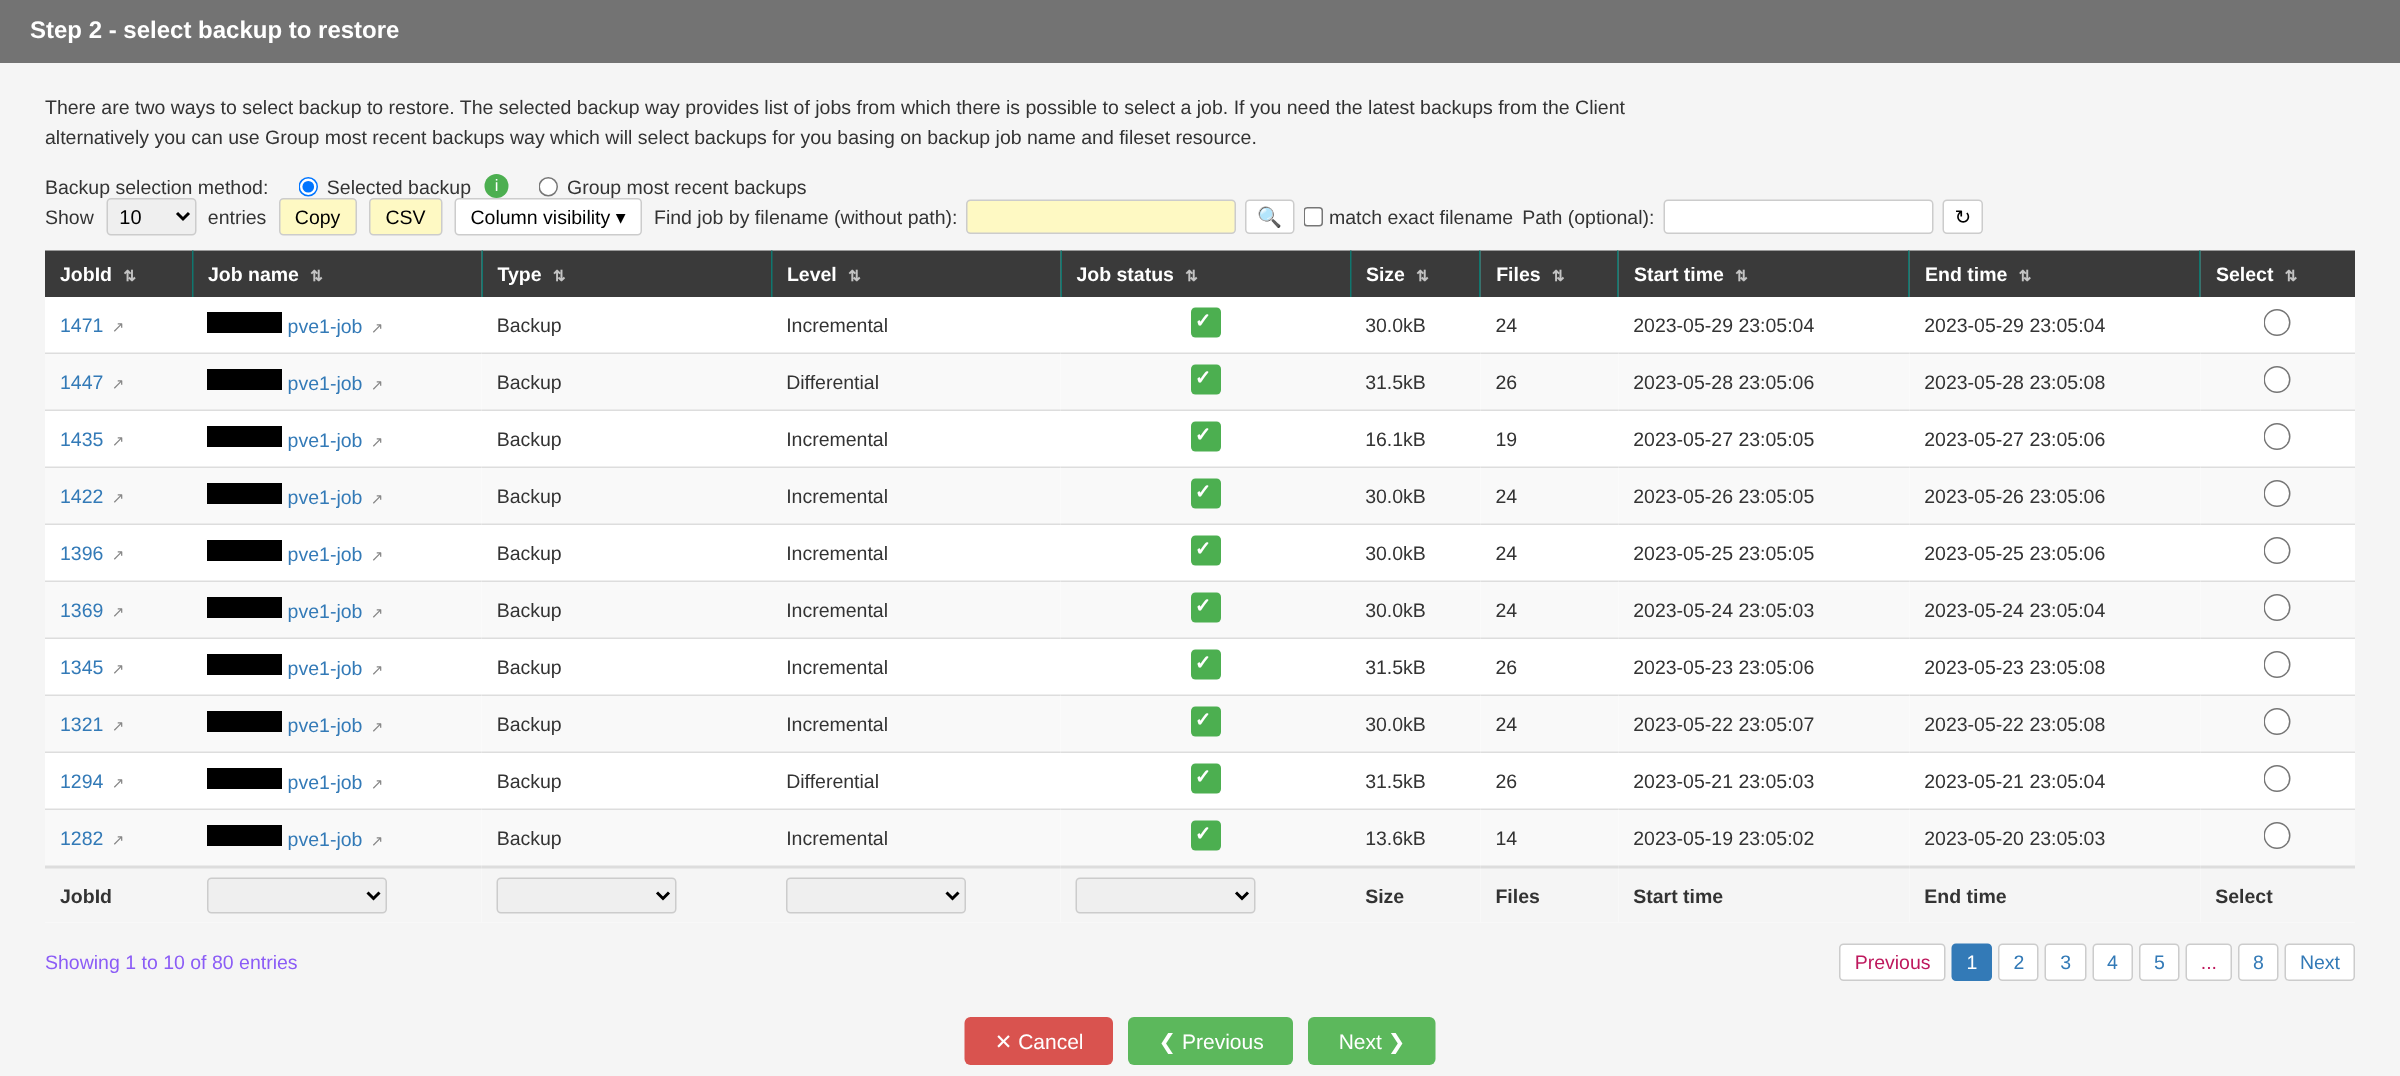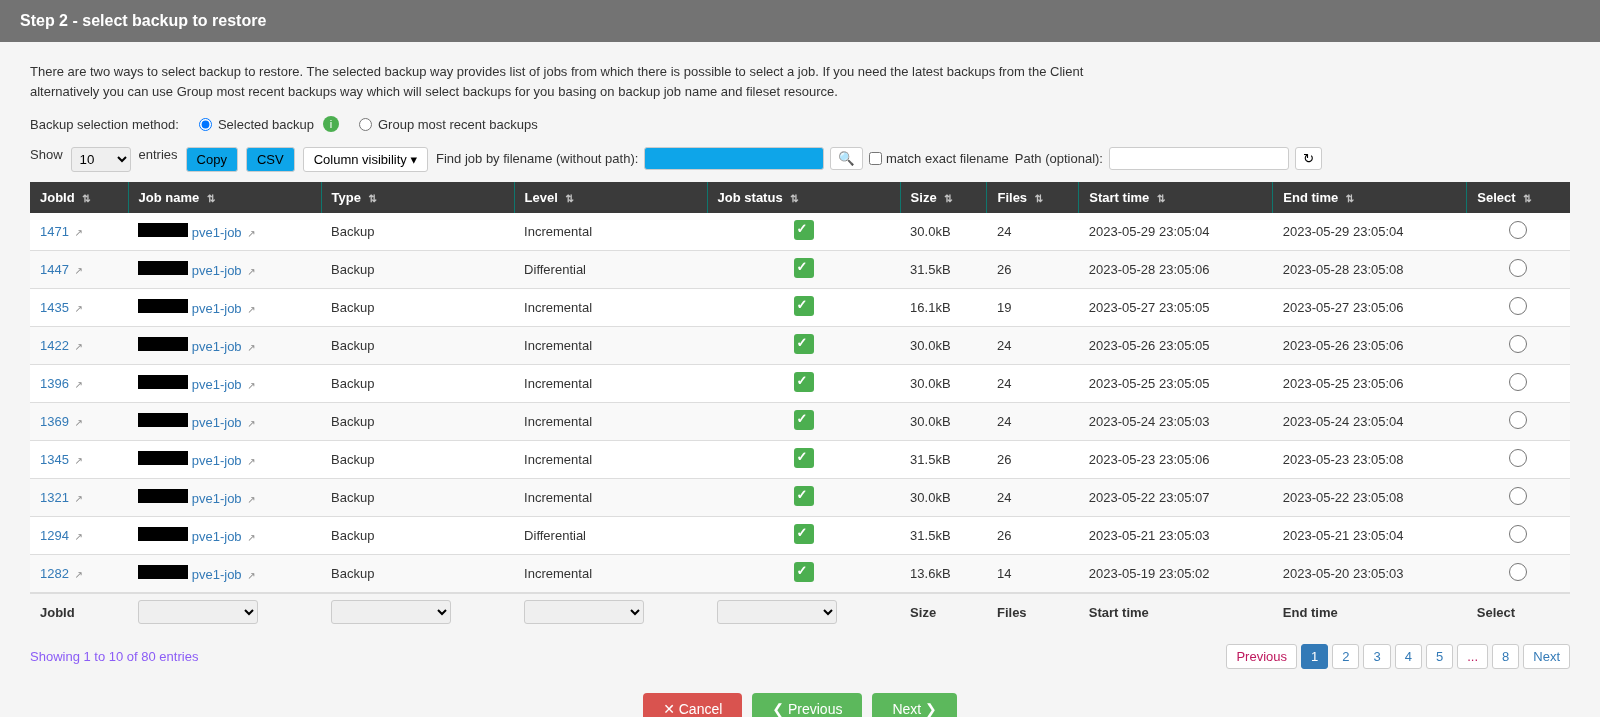--- a/index.html
+++ b/index.html
@@ -21,58 +21,57 @@
       margin-bottom: 15px;
       line-height: 1.5;
       color: #333;
       max-width: 1100px;
     }
 
     .backup-method {
       display: flex;
       align-items: center;
       gap: 20px;
-      margin-bottom: 15px;
     }
 
     .backup-method label {
       font-weight: normal;
       color: #333;
     }
 
     .radio-option {
       display: flex;
       align-items: center;
       gap: 6px;
       cursor: pointer;
     }
 
     .radio-option input[type="radio"] { cursor: pointer; }
 
     .controls-row {
       display: flex;
-      align-items: flex-start;
+      align-items: center;
       gap: 8px;
       margin-bottom: 10px;
       flex-wrap: wrap;
     }
 
     .controls-row label { font-size: 13px; }
 
     select.show-select {
       width: 60px;
       padding: 3px 4px;
       border: 1px solid #ccc;
       border-radius: 3px;
     }
 
     .btn-small {
       padding: 4px 10px;
       border: 1px solid #ccc;
-      background: #0ea5e9;
+      background: #fef9c3;
       border-radius: 3px;
       cursor: pointer;
       font-size: 13px;
     }
 
     .column-vis-btn {
       padding: 4px 10px;
       border: 1px solid #ccc;
       background: #fff;
       border-radius: 3px;

